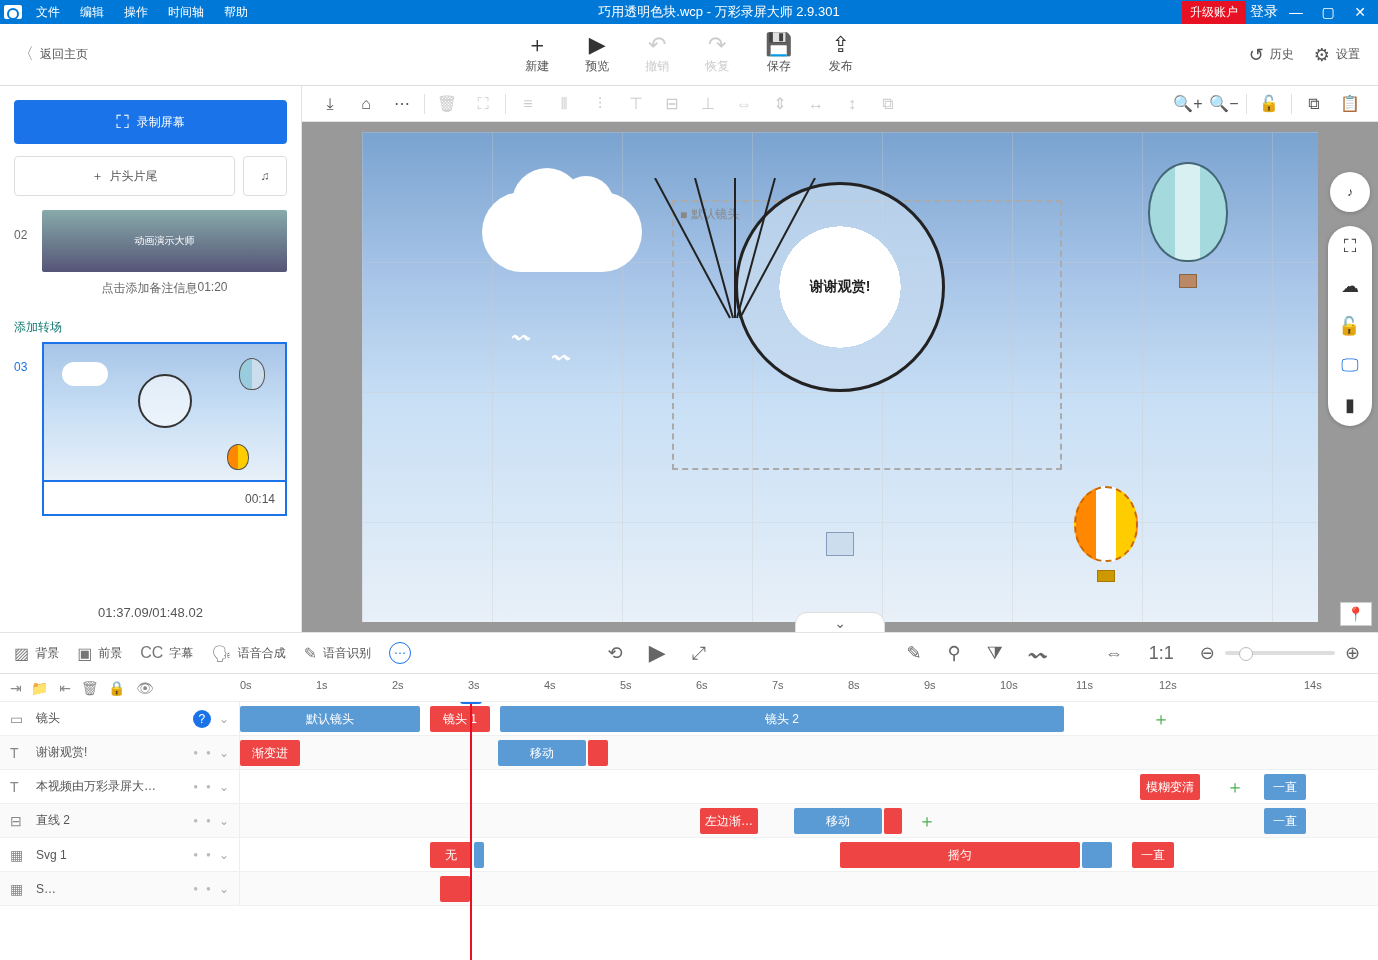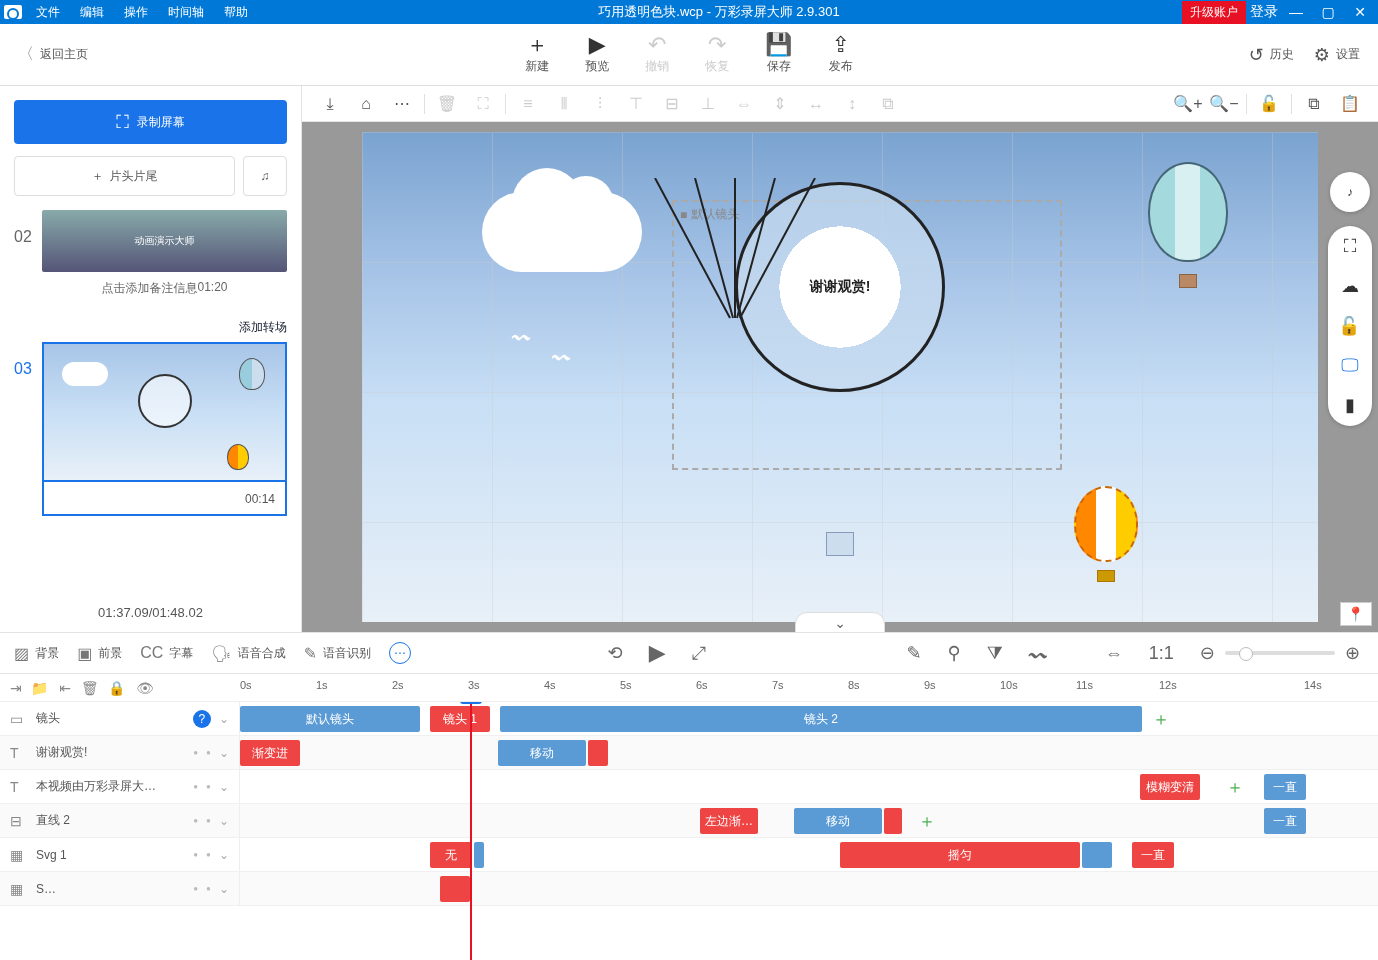--- a/index.html
+++ b/index.html
@@ -27,26 +27,26 @@
 
 .mainrow{display:flex;height:546px}
 .sidebar{width:302px;background:#fff;border-right:1px solid #e3e3e3;padding:14px 14px 0;display:flex;flex-direction:column}
 .recbtn{background:#1a73e8;color:#fff;height:44px;border-radius:4px;display:flex;align-items:center;justify-content:center;gap:8px;font-size:15px;cursor:pointer}
 .recbtn .ic{font-size:18px}
 .row2{display:flex;gap:8px;margin-top:12px}
 .chip{flex:1;height:40px;border:1px solid #ddd;border-radius:4px;display:flex;align-items:center;justify-content:center;color:#555;gap:6px;cursor:pointer}
 .chip.small{flex:0 0 44px;font-size:16px}
 .slides{margin-top:14px;overflow:auto}
 .slidewrap{display:flex;align-items:flex-start;gap:6px;margin-bottom:8px}
-.slidewrap .num{width:22px;color:#666;font-size:16px;padding-top:18px}
+.slidewrap .num{width:22px;color:#666;font-size:12px;padding-top:18px}
 .slide{flex:1}
 .thumb{height:62px;background:linear-gradient(180deg,#8aa 0%,#557 100%);border-radius:2px;position:relative;overflow:hidden}
 .thumb .cap{position:absolute;left:0;right:0;top:50%;transform:translateY(-50%);text-align:center;color:#fff;font-size:10px}
 .meta{display:flex;justify-content:center;padding:8px 6px;color:#666}
-.trans{text-align:right;color:#0f172a;padding:6px 0}
+.trans{text-align:left;color:#0f766e;padding:6px 0}
 .thumb2{height:140px;background:linear-gradient(180deg,#a8c5e8 0%,#c8dff5 50%,#e8f0f8 100%);position:relative;overflow:hidden}
 .thumb2 .cloud{position:absolute;left:18px;top:18px;width:46px;height:24px;background:#fff;border-radius:18px}
 .thumb2 .balloon{position:absolute;left:50%;top:30px;transform:translateX(-50%);width:54px;height:54px;border:2px solid #333;border-radius:50%;background:rgba(255,255,255,.6)}
 .thumb2 .balloon2{position:absolute;right:20px;top:14px;width:26px;height:32px;background:linear-gradient(90deg,#9cd 50%,#cde 50%);border-radius:50% 50% 45% 45%;border:1px solid #555}
 .thumb2 .balloon3{position:absolute;right:36px;bottom:10px;width:22px;height:26px;background:linear-gradient(90deg,#f80 50%,#fc0 50%);border-radius:50% 50% 45% 45%;border:1px solid #555}
 .meta2{text-align:right;padding:10px 10px 8px;color:#555;border:2px solid #1a73e8;border-top:none;background:#fff}
 .timecode{text-align:center;color:#555;margin-top:auto;padding:12px 0;font-size:13px}
 
 .canvaswrap{flex:1;position:relative;background:#e8e8e8;display:flex;flex-direction:column}
 .ctoolbar{height:36px;background:#fff;border-bottom:1px solid #e3e3e3;display:flex;align-items:center;padding:0 10px;gap:0}
@@ -386,21 +386,21 @@
 <div class="track">
       <div class="label">
         <span class="ic">▭</span>
         <span class="nm">镜头</span>
         <span class="help">?</span>
         <span class="chev">⌄</span>
       </div>
       <div class="lane">
         <div class="clip" style="left: 0px; width: 180px;">默认镜头</div>
         <div class="clip lt" style="left: 190px; width: 60px;">镜头 1</div>
-        <div class="clip" style="left: 260px; width: 642px;">镜头 2</div>
+        <div class="clip" style="left: 260px; width: 564px;">镜头 2</div>
         <div class="clip add" style="left: 910px;">＋</div>
       </div>
     </div>
     <div class="track alt">
       <div class="label">
         <span class="ic">T</span>
         <span class="nm">谢谢观赏!</span>
         <span class="dot">●</span>
         <span class="dot">●</span>
         <span class="chev">⌄</span>

